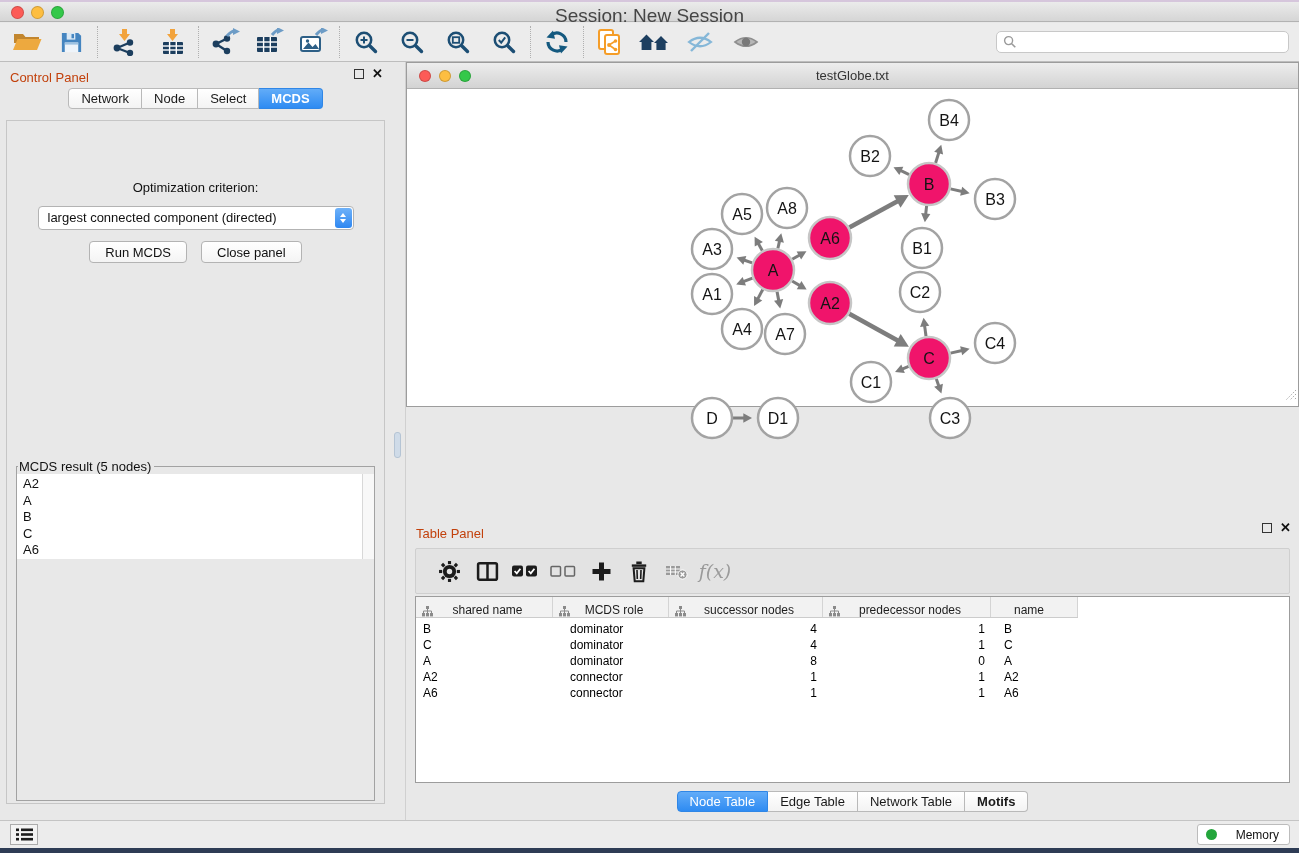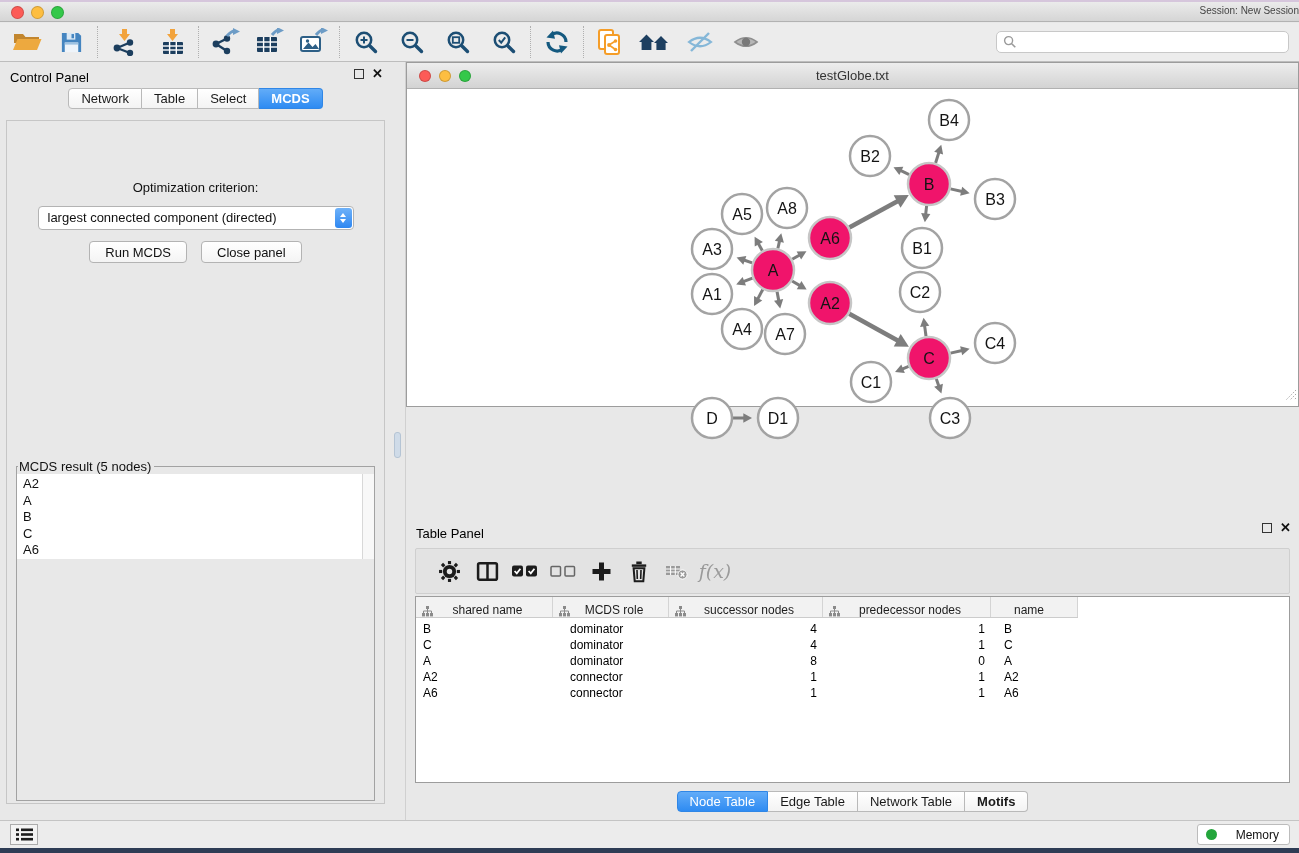--- a/index.html
+++ b/index.html
@@ -4,34 +4,34 @@
 <style>
   * { margin:0; padding:0; box-sizing:border-box; }
   html,body { width:1299px; height:853px; overflow:hidden; font-family:"Liberation Sans",sans-serif; background:#e8e8e8; }
 
   
   .app-titlebar { position:absolute; left:0; top:0; width:1299px; height:22px;
     background:linear-gradient(#ebebeb,#d5d5d5); border-top:2px solid #d6c6dc; border-bottom:1px solid #b2b2b2; }
   .traffic { position:absolute; left:11px; top:4px; display:flex; gap:7px; }
   .light { width:13px; height:13px; border-radius:50%; box-shadow:inset 0 0 0 1px rgba(0,0,0,.18); }
   .light.red{ background:#fc5b57; } .light.yellow{ background:#fdbe41; } .light.green{ background:#34c84a; }
-  .app-title { position:absolute; left:0; right:0; top:3px; text-align:right; font-size:10px; color:#454545; }
+  .app-title { position:absolute; left:0; right:0; top:3px; text-align:center; font-size:19px; color:#454545; }
 
   
   .app-toolbar { position:absolute; left:0; top:23px; width:1299px; height:39px; background:#ececec;
     border-bottom:1px solid #bdbdbd; display:flex; align-items:center; }
   .tb-btn { width:38px; height:32px; display:flex; align-items:center; justify-content:center; }
   .tb-sep { width:1px; height:32px; border-left:1px dotted #b0b0b0; margin:0 7px; }
   .searchbox { position:absolute; right:10px; top:8px; width:293px; height:22px; background:#fff;
     border:1px solid #c8c8c8; border-radius:5px; display:flex; align-items:center; padding-left:6px; }
   .searchbox input { border:none; outline:none; flex:1; font-size:12px; height:18px; font-family:"Liberation Sans",sans-serif; background:transparent; }
 
   
   .control-panel { position:absolute; left:0; top:62px; width:391px; height:758px; background:#e8e8e8; }
-  .panel-title { font-size:13px; color:#000000; }
+  .panel-title { font-size:13px; color:#c2410c; }
   .panel-icons { position:absolute; right:8px; top:6px; display:flex; gap:8px; align-items:center; }
   .float-ic { width:10px; height:10px; border:1.5px solid #333; }
   .close-ic { font-size:13px; font-weight:bold; color:#111; line-height:12px; }
   .cp-header { position:relative; height:26px; padding:6px 0 0 10px; }
   .tabs-row { display:flex; justify-content:center; }
   .tab { font-size:13px; height:21px; line-height:19px; padding:0 12px; background:linear-gradient(#ffffff,#f3f3f3);
     border:1px solid #b9b9b9; border-left:none; color:#1a1a1a; cursor:default; }
   .tab:first-child { border-left:1px solid #b9b9b9; border-radius:4px 0 0 4px; }
   .tab:last-child { border-radius:0 4px 4px 0;font-weight:bold; }
   .tab.active { background:linear-gradient(#62acf8,#2e8bf2); color:#fff; border-color:#2f86e6; }
@@ -291,21 +291,21 @@
 <div class="control-panel">
   <div class="cp-header">
     <span class="panel-title">Control Panel</span>
     <span class="panel-icons">
       <span class="float-ic"></span>
       <span class="close-ic">✕</span>
     </span>
   </div>
   <div class="tabs-row" id="cp-tabs">
       <span class="tab">Network</span>
-      <span class="tab">Table</span>
+      <span class="tab">Node</span>
       <span class="tab">Select</span>
       <span class="tab active">MCDS</span>
     </div>
   <div class="cp-content">
     <div class="opt-label">Optimization criterion:</div>
     <div class="dropdown">
       <span>largest connected component (directed)</span>
       <span class="stepper">
           <span class="tri-up"></span>
           <span class="tri-dn"></span>

